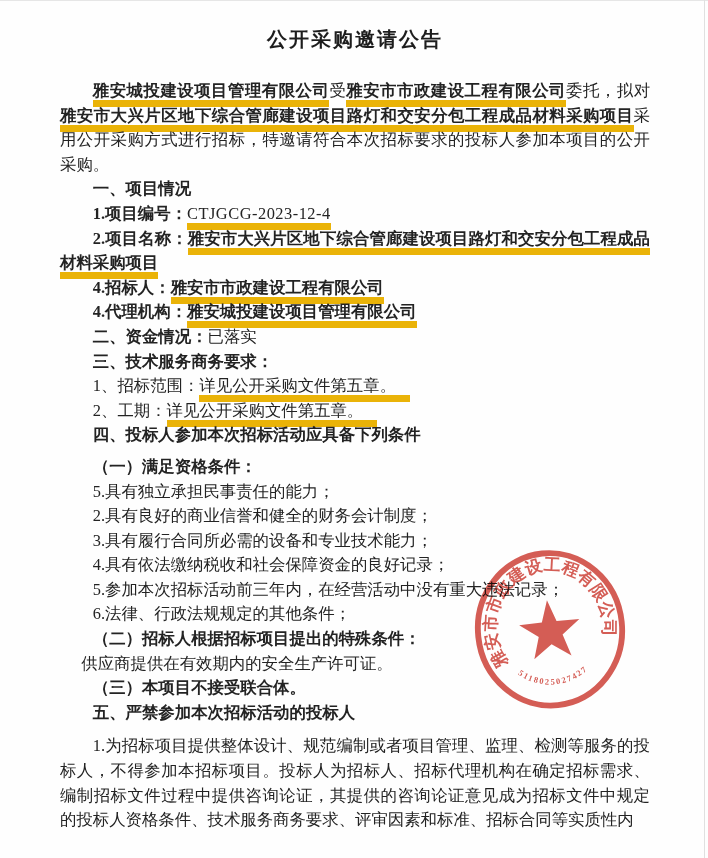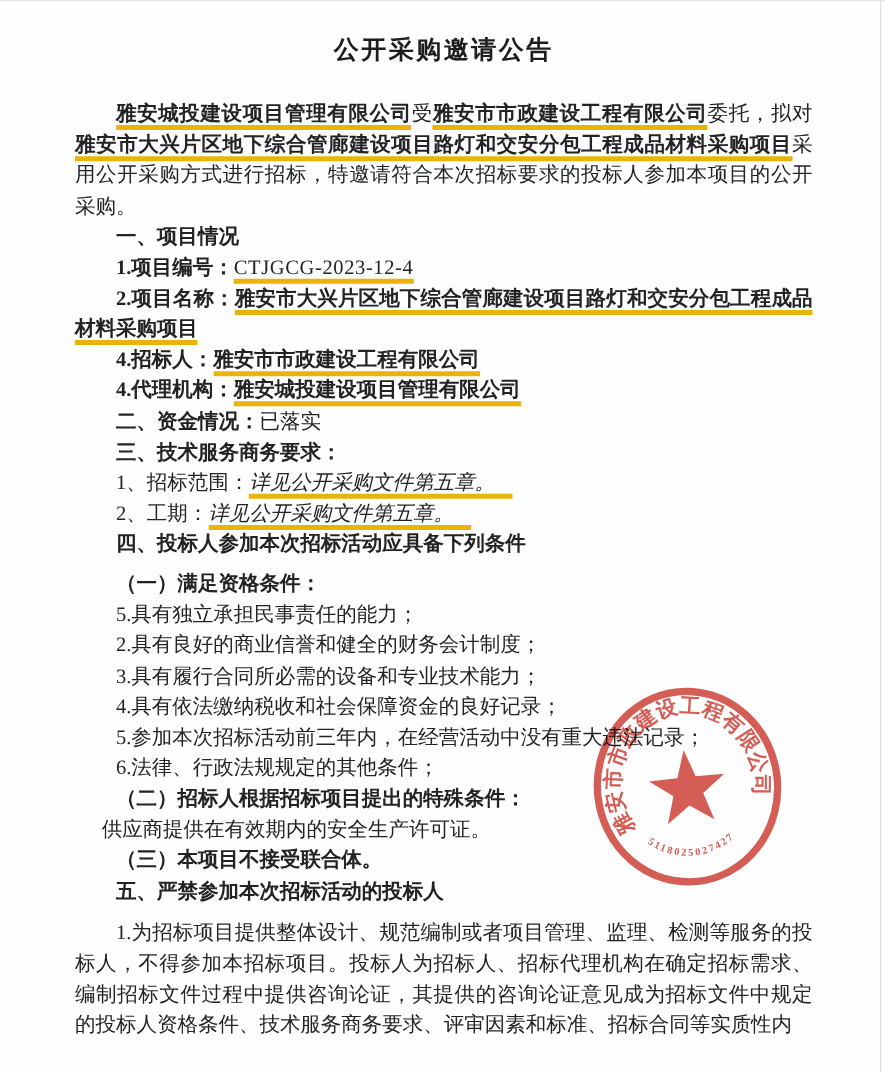--- a/index.html
+++ b/index.html
@@ -28,22 +28,22 @@
     font-size:20px;
     font-weight:bold;
     letter-spacing:2px;
     color:#1d1d1d;
   }
   .body-text { margin-top:26px; font-size:16.4px; line-height:24.6px; }
   p { margin:0; padding:0; text-align:justify; }
   .ind  { text-indent:2em; }
   .ind-sm { text-indent:1.3em; }
   .b { font-weight:bold; }
-  .u { border-bottom:4px solid #eab308; padding-bottom:0px; }
-  .u-ext { padding-right:14px;font-style:italic; }   
+  .u { border-bottom:7px solid #eab308; padding-bottom:0px; }
+  .u-ext { padding-right:14px; }   
   .code { letter-spacing:0.5px; }
   .mt1 { margin-top:7px; }
   .mt2 { margin-top:9px; }
   .stamp {
     position:absolute;
     left:466px; top:543px;
     width:168px; height:176px;
     mix-blend-mode:multiply;
     opacity:0.85;
     pointer-events:none;

